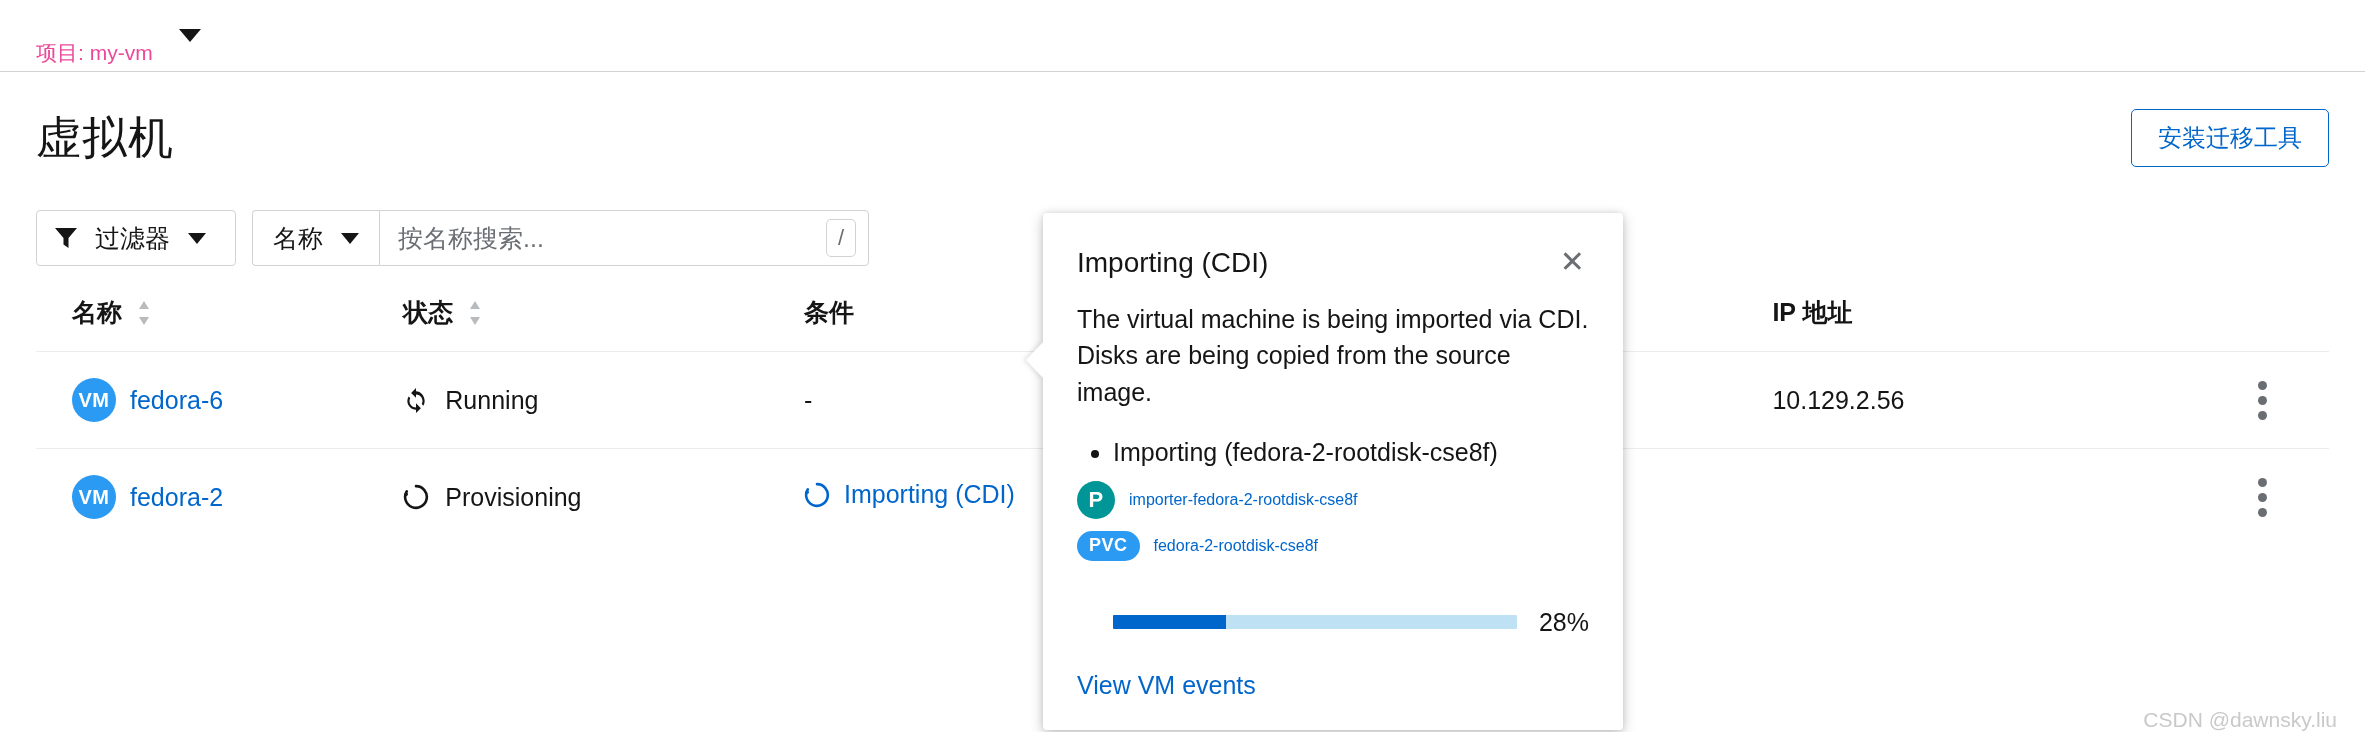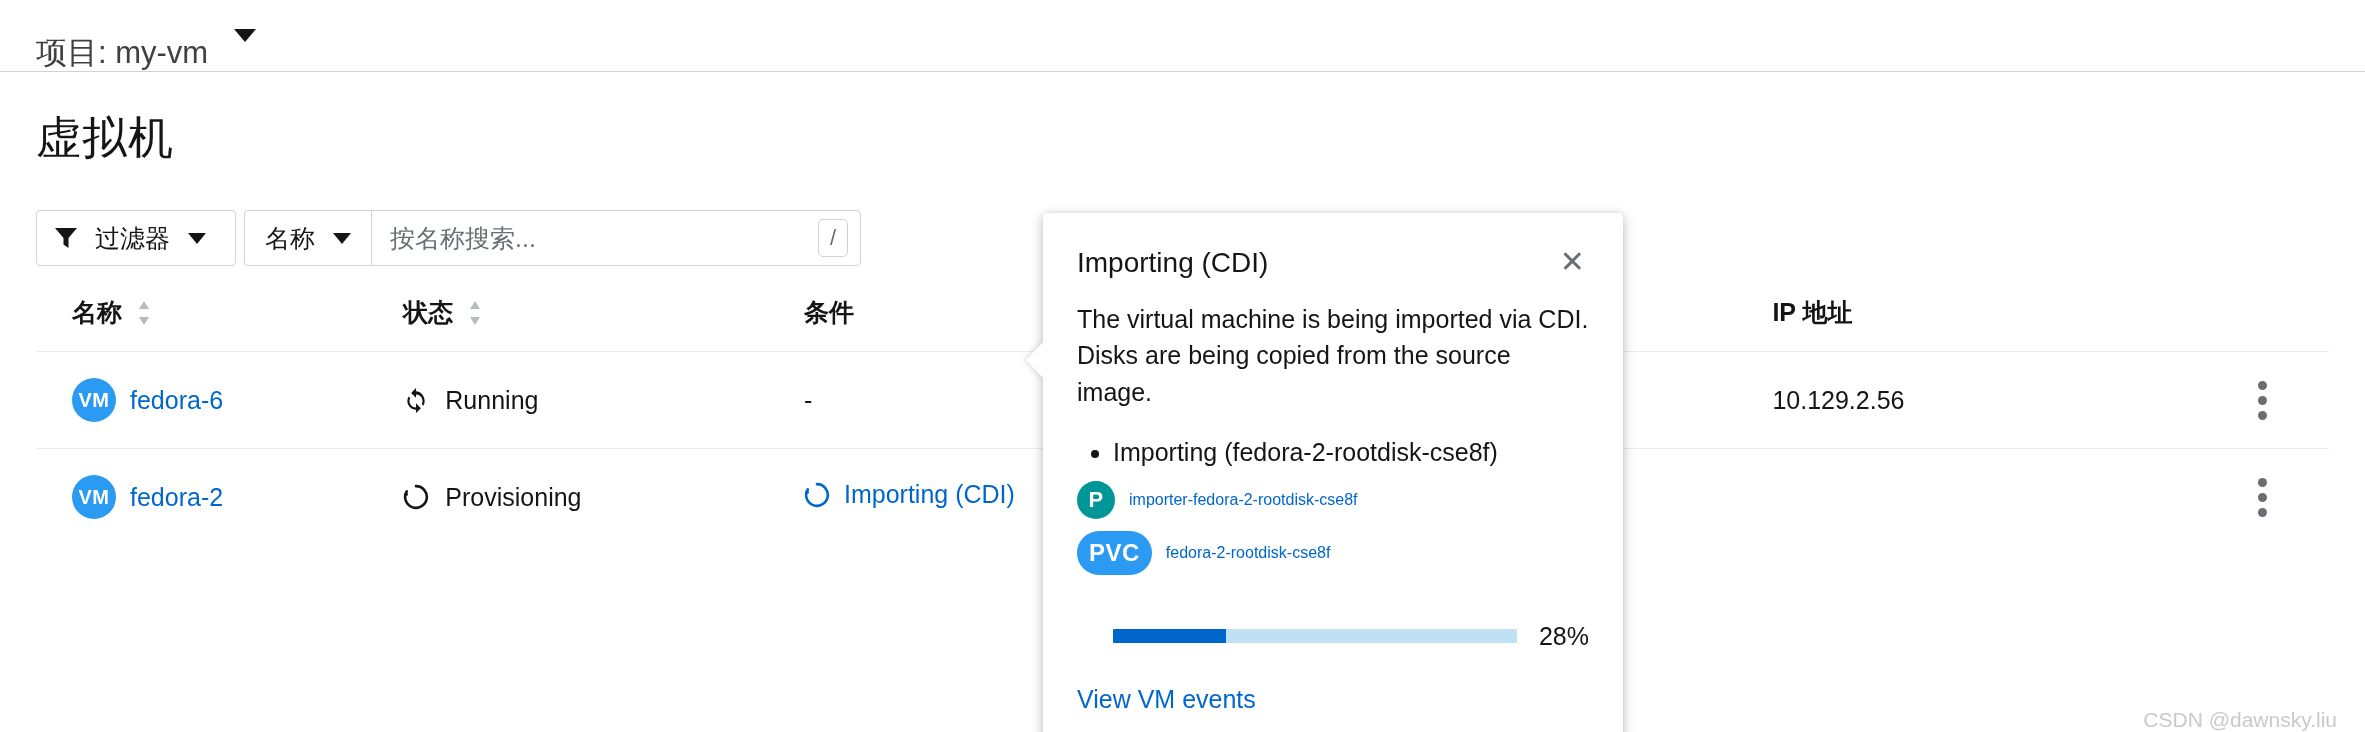--- a/index.html
+++ b/index.html
@@ -20,22 +20,22 @@
     align-items: center;
     padding: 0 36px;
   }
   .project-selector {
     display: flex;
     align-items: center;
     gap: 26px;
     cursor: pointer;
   }
   .project-label {
-    font-size: 31px;
-    color: #404040;
+    font-size: 21px;
+    color: #ec4899;
     white-space: nowrap;
     margin-top: 35px;
   }
   .caret-down {
     width: 0; height: 0;
     border-left: 11px solid transparent;
     border-right: 11px solid transparent;
     border-top: 13px solid #151515;
   }
 
@@ -87,21 +87,21 @@
     border-top-color: #ffffff;
     border-left-width: 10px;
     border-right-width: 10px;
     border-top-width: 12px;
   }
 
   
   .toolbar {
     display: flex;
     align-items: center;
-    gap: 8px;
+    gap: 16px;
     padding: 42px 36px 0 36px;
   }
   .filter-dropdown {
     height: 56px;
     min-width: 200px;
     border: 1px solid #d2d2d2;
     border-radius: 4px;
     background: #fff;
     display: flex;
     align-items: center;
@@ -204,21 +204,21 @@
     justify-content: center;
     border-radius: 999px;
     color: #fff;
     font-size: 20px;
     font-weight: bold;
     letter-spacing: .5px;
     flex: 0 0 auto;
   }
   .badge-vm  { width: 44px; height: 44px; background: #2b9af3; }
   .badge-p   { width: 38px; height: 38px; background: #009596; font-size: 22px; }
-  .badge-pvc { height: 44px; padding: 0 12px; background: #2b9af3; font-size: 24px; }
+  .badge-pvc { height: 30px; padding: 0 12px; background: #2b9af3; font-size: 18px; }
 
   .name-cell { display: flex; align-items: center; gap: 14px; }
   .link { color: #0066cc; text-decoration: none; cursor: pointer; }
 
   .status-cell { display: flex; align-items: center; gap: 16px; }
 
   .kebab {
     display: flex;
     flex-direction: column;
     gap: 6px;
@@ -326,20 +326,21 @@
 <div class="project-bar">
   <div class="project-selector">
     <span class="project-label">项目: my-vm</span>
     <span class="caret-down"></span>
   </div>
 </div>
 
 <div class="title-row">
   <h1 class="page-title">虚拟机</h1>
   <div class="title-actions">
+    <button class="btn btn-secondary">安装迁移工具</button>
   </div>
 </div>
 
 <div class="toolbar">
   <div class="filter-dropdown">
     <svg class="funnel" width="22" height="24" viewBox="0 0 22 24">
       <polygon points="0,2 22,2 13.5,12 13.5,22 8.5,18.5 8.5,12" fill="#151515"></polygon>
     </svg>
     <span class="label">过滤器</span>
     <span class="caret-down"></span>

